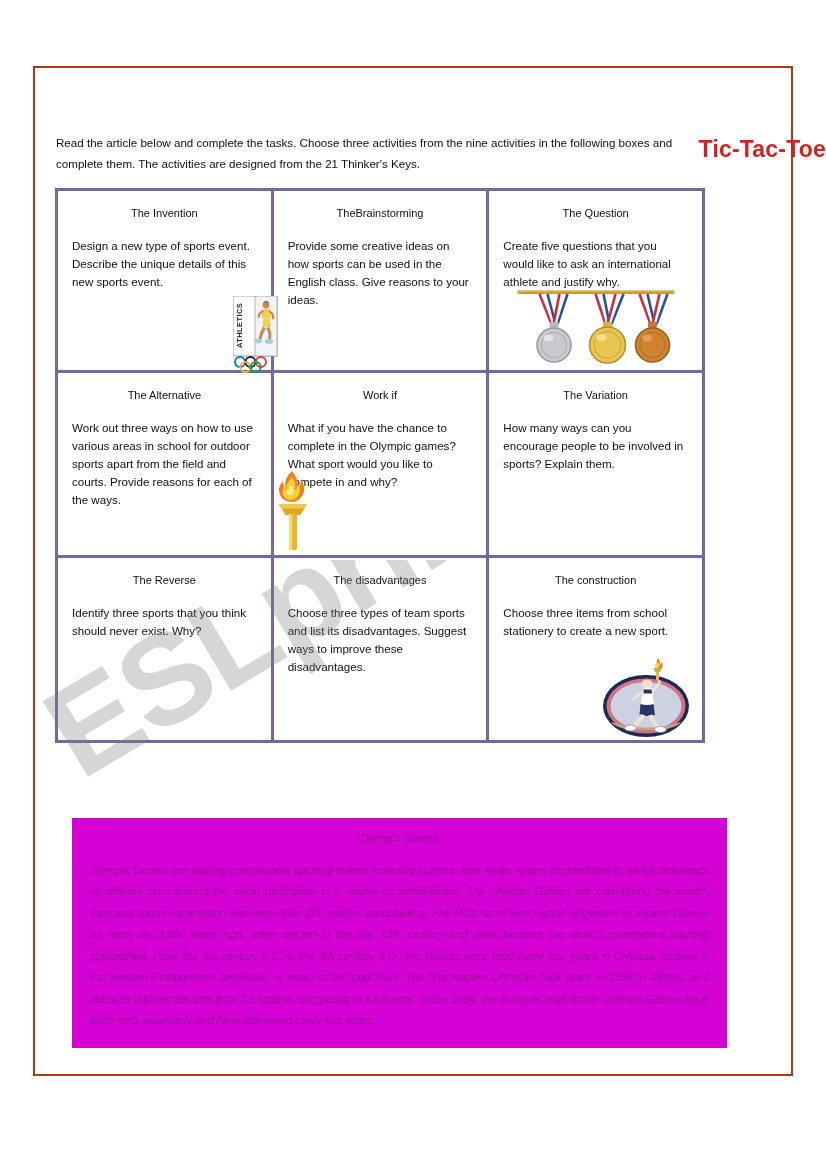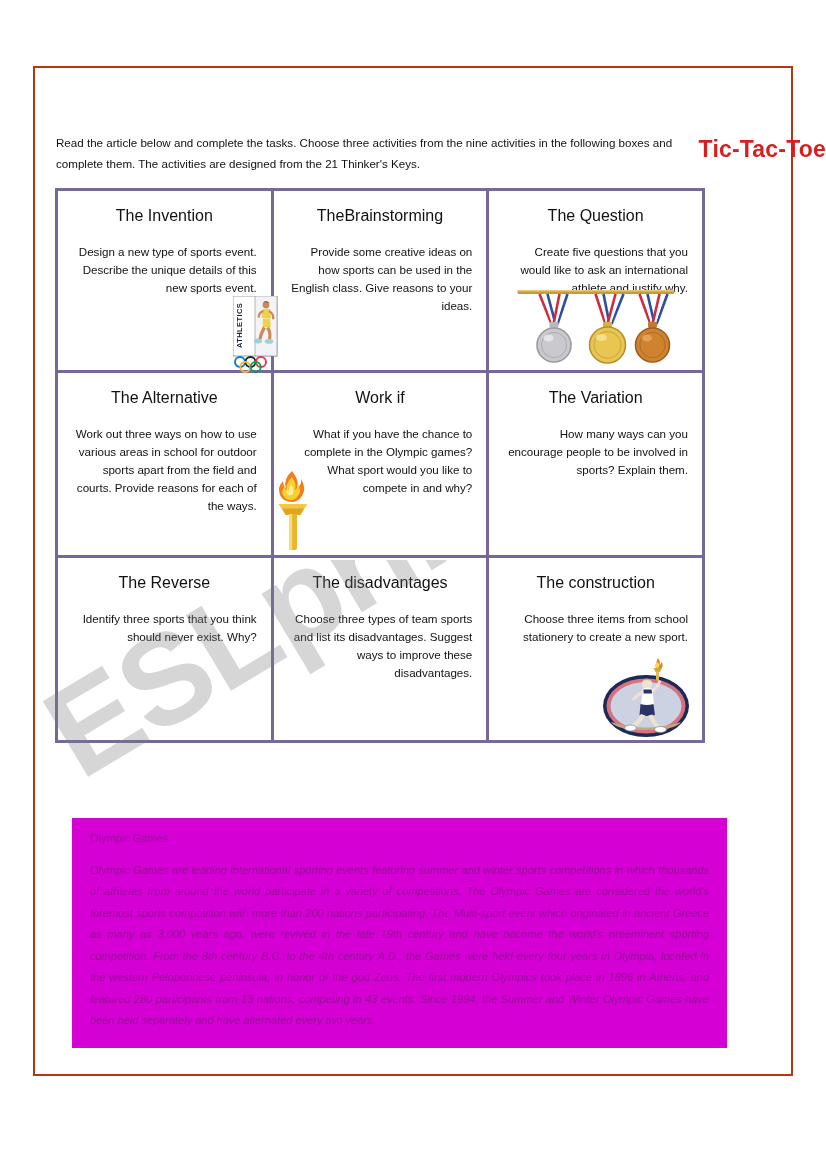--- a/index.html
+++ b/index.html
@@ -102,26 +102,26 @@
     background: #ffffff;
     padding: 16px 10px 6px 10px;
     overflow: visible;
   }
   .grid-row.r1 .cell { height: 182px; }
   .grid-row.r2 .cell { height: 185px; }
   .grid-row.r3 .cell { height: 185px; }
 
   .cell-title {
     text-align: center;
-    font-size: 16px;
+    font-size: 11px;
     color: #111111;
     margin-bottom: 18px;
   }
   .cell-body {
-    text-align: right;
+    text-align: left;
     font-size: 11.6px;
     color: #111111;
     line-height: 1.55;
     padding: 0 4px;
   }
 
   
   .gfx { position: absolute; z-index: 3; }
 
   .gfx-athletics {
@@ -155,21 +155,21 @@
     position: absolute;
     left: 72px;
     top: 818px;
     width: 655px;
     background: #d400d4;
     box-sizing: border-box;
     padding: 14px 18px 16px 18px;
     z-index: 2;
   }
   .article-title {
-    text-align: left;
+    text-align: center;
     font-size: 11px;
     color: #9d0f9d;
     margin-bottom: 16px;
   }
   .article-body {
     font-size: 11px;
     color: #9b0c9b;
     line-height: 1.95;
     text-align: justify;
     font-style: italic;

